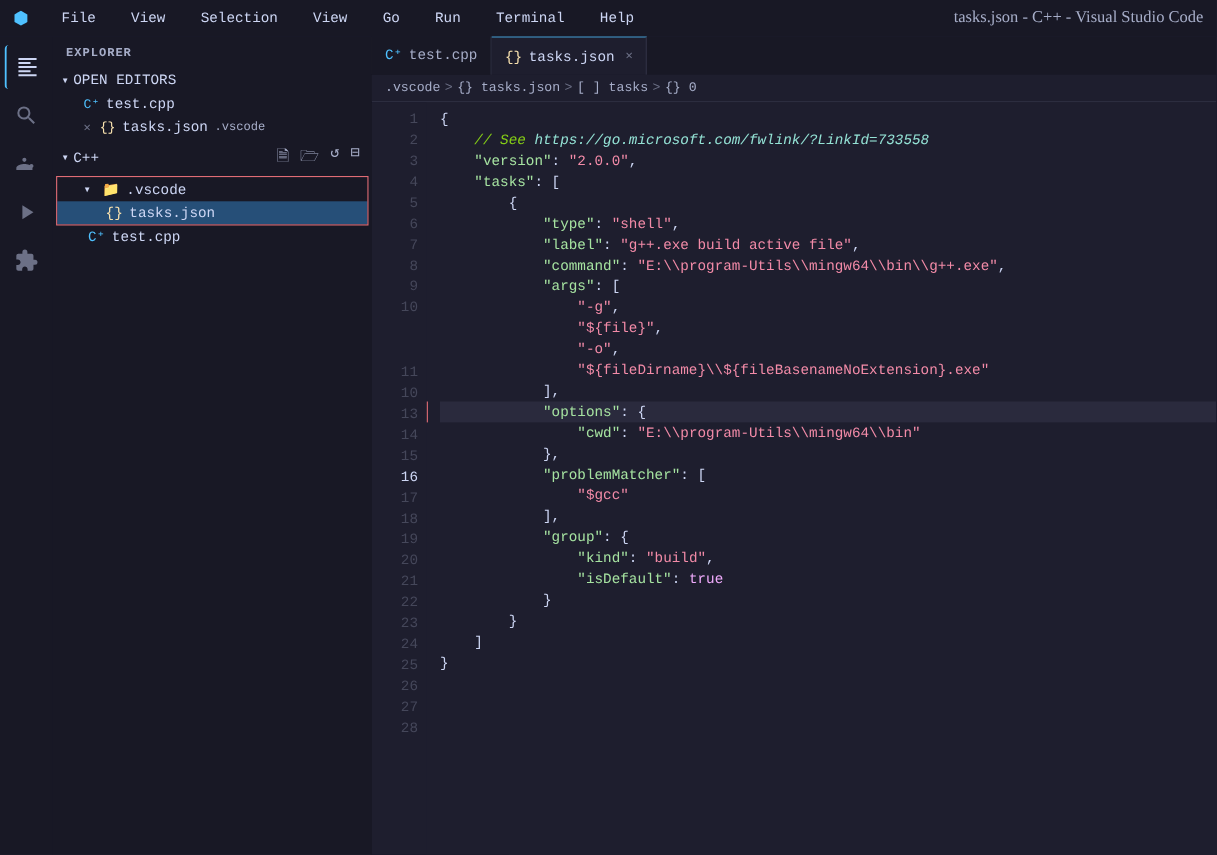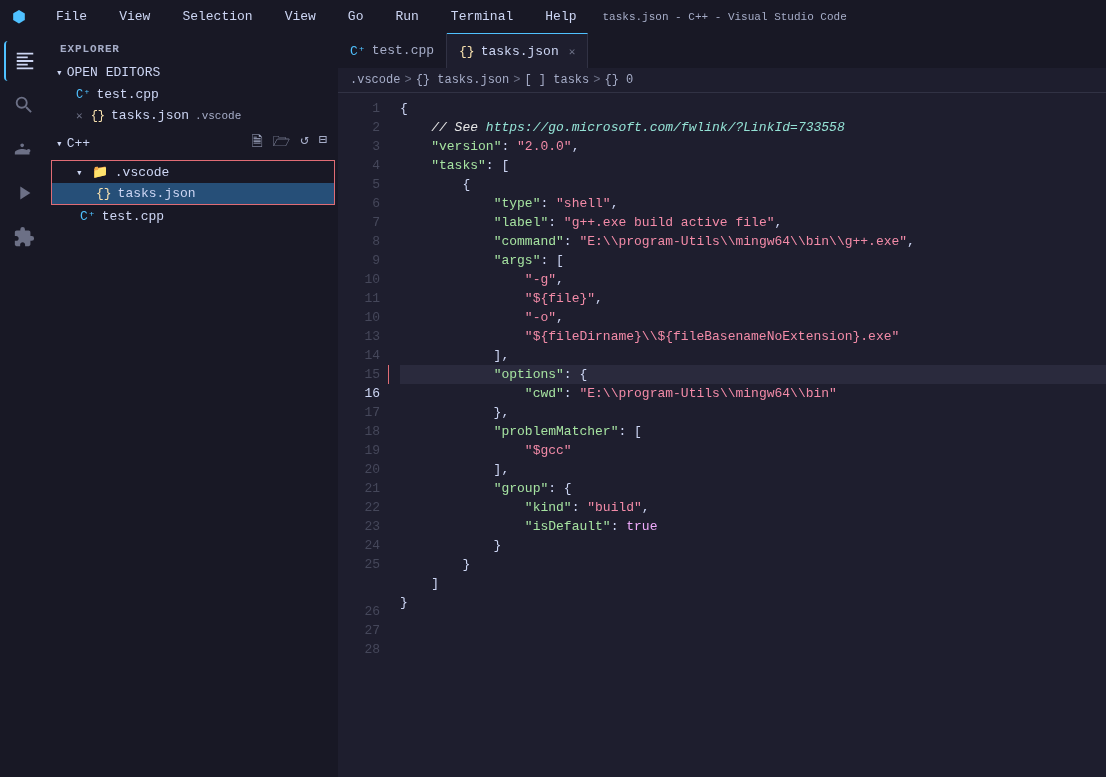--- a/index.html
+++ b/index.html
@@ -31,23 +31,24 @@
       margin-right: 4px;
     }
     .menu-item {
       font-size: 13px;
       color: #cdd6f4;
       cursor: pointer;
       padding: 2px 6px;
     }
     .title-center {
       flex: 1;
-      text-align: left;
-      font-size: 11px;
+      text-align: right;
+      font-size: 15px;
       color: #a6adc8;
+      font-family: Liberation Serif, serif;
     }
 
     
     #main {
       display: flex;
       flex: 1;
       overflow: hidden;
       justify-content: space-between;
     }
 
@@ -240,21 +241,21 @@
       align-items: center;
       min-height: 19px;
       position: relative;
     }
     .code-line.current-line {
       background: #2a2a3d;
     }
 
     
     .c-brace { color: #cdd6f4; }
-    .c-comment { color: #e5e5e5; font-style: italic; }
+    .c-comment { color: #84cc16; font-style: italic; }
     .c-key { color: #a6e3a1; }
     .c-str { color: #f38ba8; }
     .c-bool { color: #f0abfc; }
     .c-bracket { color: #cdd6f4; }
     .c-colon { color: #cdd6f4; }
     .c-comma { color: #cdd6f4; }
     .c-url { color: #94e2d5; font-style: italic; }
 
     
     #code-content::-webkit-scrollbar { width: 8px; height: 8px; }
@@ -387,36 +388,36 @@
           <div style="min-height: 19px;">1</div>
           <div style="min-height: 19px;">2</div>
           <div style="min-height: 19px;">3</div>
           <div style="min-height: 19px;">4</div>
           <div style="min-height: 19px;">5</div>
           <div style="min-height: 19px;">6</div>
           <div style="min-height: 19px;">7</div>
           <div style="min-height: 19px;">8</div>
           <div style="min-height: 19px;">9</div>
           <div style="min-height: 19px;">10</div>
-          <div style="min-height: 19px;">11</div>
+          <div style="min-height: 19px; margin-top: 40px;">11</div>
           <div style="min-height: 19px;">10</div>
           <div style="min-height: 19px;">13</div>
           <div style="min-height: 19px;">14</div>
           <div style="min-height: 19px;">15</div>
           <div style="min-height: 19px; color: rgb(205, 214, 244);">16</div>
           <div style="min-height: 19px;">17</div>
           <div style="min-height: 19px;">18</div>
           <div style="min-height: 19px;">19</div>
           <div style="min-height: 19px;">20</div>
           <div style="min-height: 19px;">21</div>
           <div style="min-height: 19px;">22</div>
           <div style="min-height: 19px;">23</div>
           <div style="min-height: 19px;">24</div>
           <div style="min-height: 19px;">25</div>
-          <div style="min-height: 19px; margin-top: 28px;">26</div>
+          <div style="min-height: 19px;">26</div>
           <div style="min-height: 19px;">27</div>
           <div style="min-height: 19px;">28</div>
         </div>
       <div id="code-content">
           <div class="code-line"><span class="c-brace">{</span></div>
           <div class="code-line"><span class="c-comment">    // See </span><span class="c-url">https://go.microsoft.com/fwlink/?LinkId=733558</span></div>
           <div class="code-line"><span>    </span><span class="c-key">"version"</span><span class="c-colon">: </span><span class="c-str">"2.0.0"</span><span class="c-comma">,</span></div>
           <div class="code-line"><span>    </span><span class="c-key">"tasks"</span><span class="c-bracket">: [</span></div>
           <div class="code-line"><span class="c-brace">        {</span></div>
           <div class="code-line"><span>            </span><span class="c-key">"type"</span><span class="c-colon">: </span><span class="c-str">"shell"</span><span class="c-comma">,</span></div>

